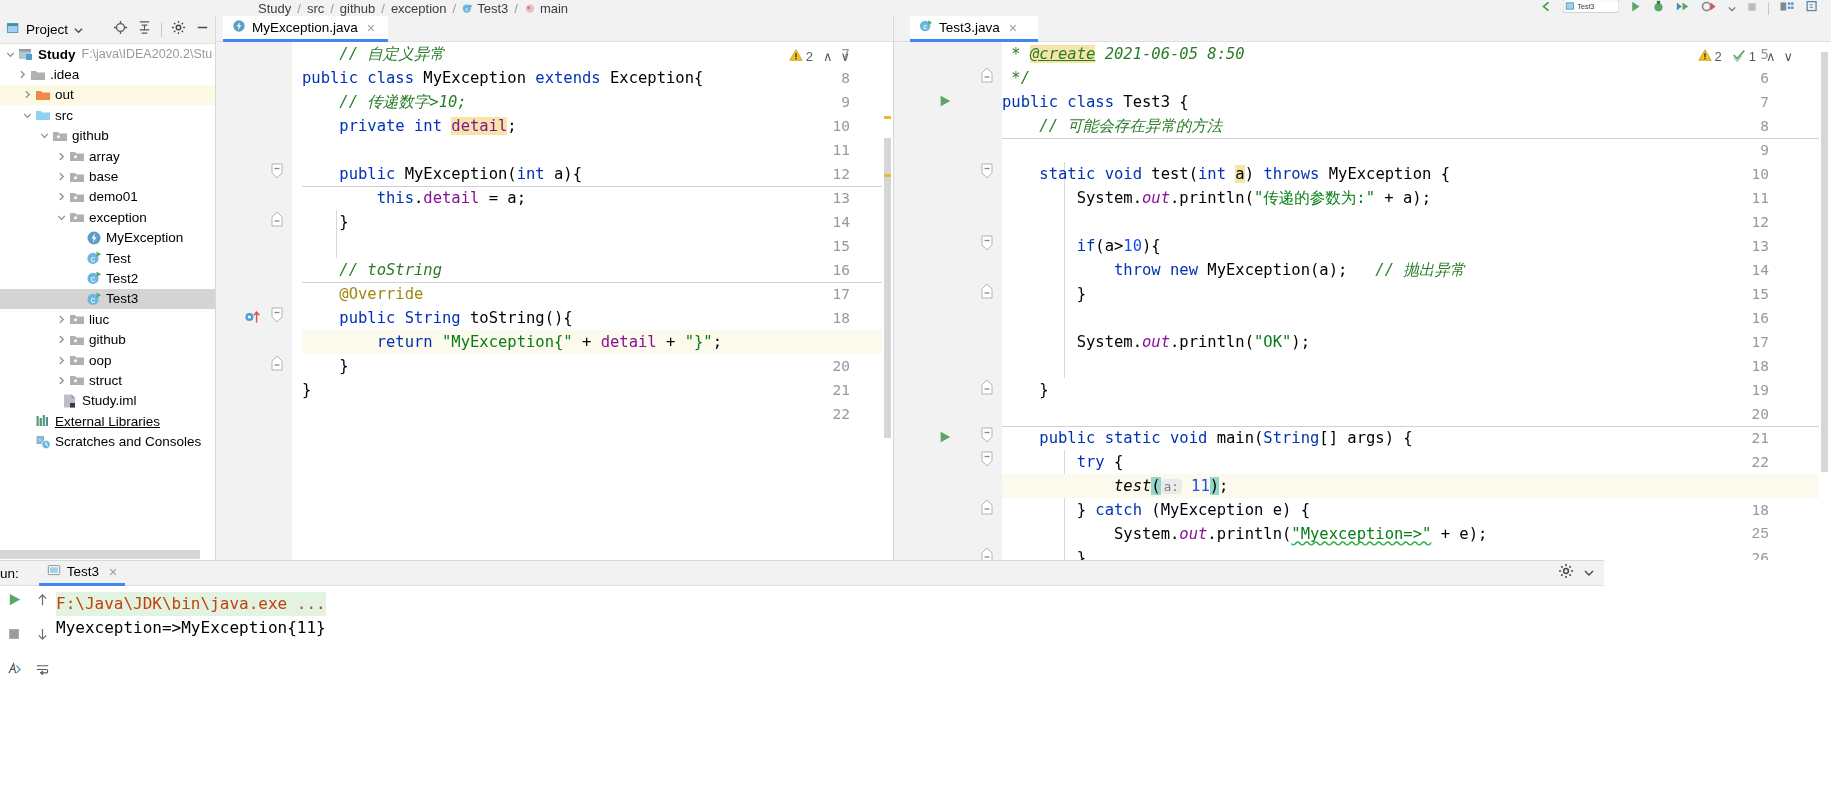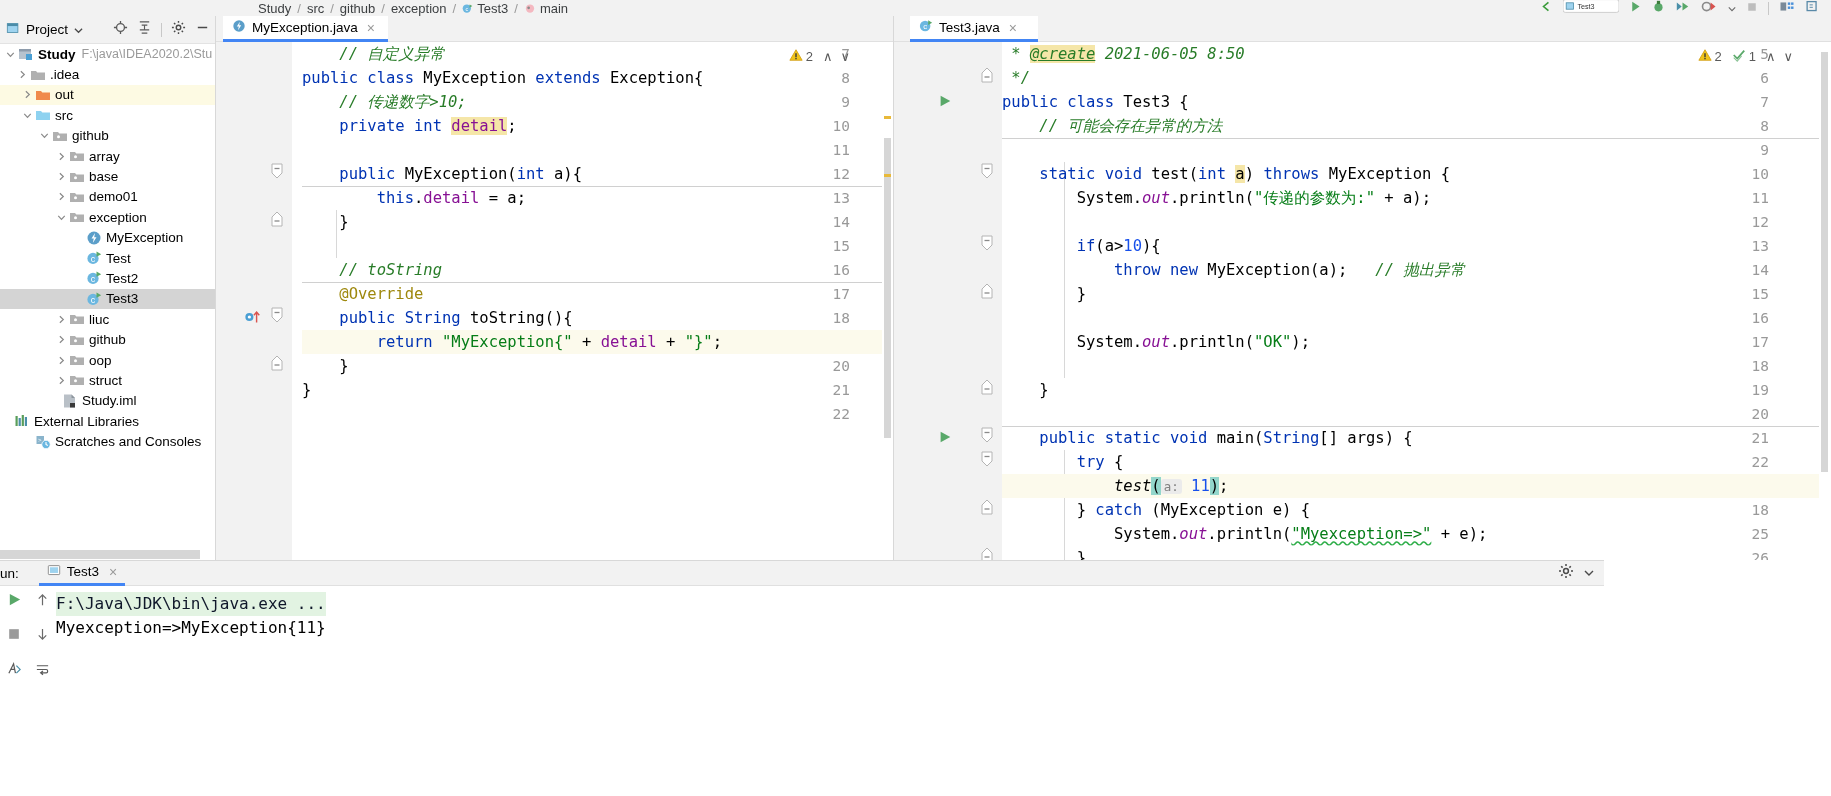--- a/index.html
+++ b/index.html
@@ -183,21 +183,21 @@
   }
   .run-side-col { width:28px; display:flex; flex-direction:column;
                   align-items:center; padding-top:6px; gap:16px; }
 
   .console {
     position:absolute; left:56px; top:26px; right:0; bottom:0;
     background:#ffffff; font-family:"DejaVu Sans Mono", monospace;
     font-size:16px; line-height:24px; color:#000; padding-top:6px;
   }
   .console-line { height:24px; line-height:24px; white-space:pre; }
-  .cmdline { background:#e2f3e2; color:#0f172a; display:inline-block; }
+  .cmdline { background:#e2f3e2; color:#c2410c; display:inline-block; }
 
   .divider-v { position:absolute; width:1px; background:#d8d8d8; }
 </style>
 </head>
 <body>
 
 <div id="root">
 
   <div class="breadcrumb-strip">
     <span class="bc-item">
@@ -568,21 +568,21 @@
         <span class="arrow"></span>
         <span class="ticon">
           <svg width="16" height="16" viewBox="0 0 16 16">
             <path d="M2 1.5 L9.5 1.5 L13 5 L13 14.5 L2 14.5 Z" fill="#b9c0c7"></path>
             <path d="M9.5 1.5 L9.5 5 L13 5 Z" fill="#8d969e"></path>
             <rect x="8" y="10" width="5" height="4.5" fill="#3a3a3a"></rect>
           </svg>
         </span>
         <span class="tlabel">Study.iml</span>
       </div>
-      <div class="tree-row" style="">
+      <div class="tree-row" style="padding-left: 21px; text-decoration: underline;">
         <span class="arrow"></span>
         <span class="ticon">
           <svg width="16" height="16" viewBox="0 0 16 16">
             <rect x="1.5" y="3" width="2.2" height="10" fill="#5a9e5a"></rect>
             <rect x="4.6" y="5" width="2.2" height="8" fill="#4a8fa8"></rect>
             <rect x="7.7" y="2" width="2.2" height="11" fill="#5a9e5a"></rect>
             <rect x="10.8" y="4" width="2.2" height="9" fill="#4a8fa8"></rect>
           </svg>
         </span>
         <span class="tlabel">External Libraries</span>
@@ -735,21 +735,21 @@
         <div class="linenum ln-pad-r" style="top: 240px;">15</div>
         <div class="linenum ln-pad-r" style="top: 264px;">16</div>
         <div class="linenum ln-pad-r" style="top: 288px;">17</div>
         <div class="linenum ln-pad-r" style="top: 312px;">18</div>
         <div class="linenum ln-pad-r" style="top: 336px;">19</div>
         <div class="linenum ln-pad-r" style="top: 360px;">20</div>
         <div class="linenum ln-pad-r" style="top: 384px;">21</div>
         <div class="linenum ln-pad-r" style="top: 408px;">22</div>
         <div class="linenum ln-pad-r" style="top: 432px;">23</div>
         <div class="linenum ln-pad-r" style="top: 456px;">18</div>
-        <div class="linenum ln-pad-r" style="top: 480px;">25</div>
+        <div class="linenum ln-pad-r" style="top: 480px; font-family: Liberation Mono, monospace;">25</div>
         <div class="linenum ln-pad-r" style="top: 504px;">26</div>
       </div>
     <div class="fold-col fold-r">
       <span class="fold-mark" style="top:24px;">
         <svg width="14" height="20" viewBox="0 0 14 20">
             <path d="M7 2 L12 7 L12 16 L2 16 L2 7 Z" fill="#fff" stroke="#b4b4b4"></path>
             <path d="M4.5 11 L9.5 11" stroke="#8a8a8a" stroke-width="1.3"></path>
           </svg>
       </span>
       <span class="fold-mark" style="top:120px;">

